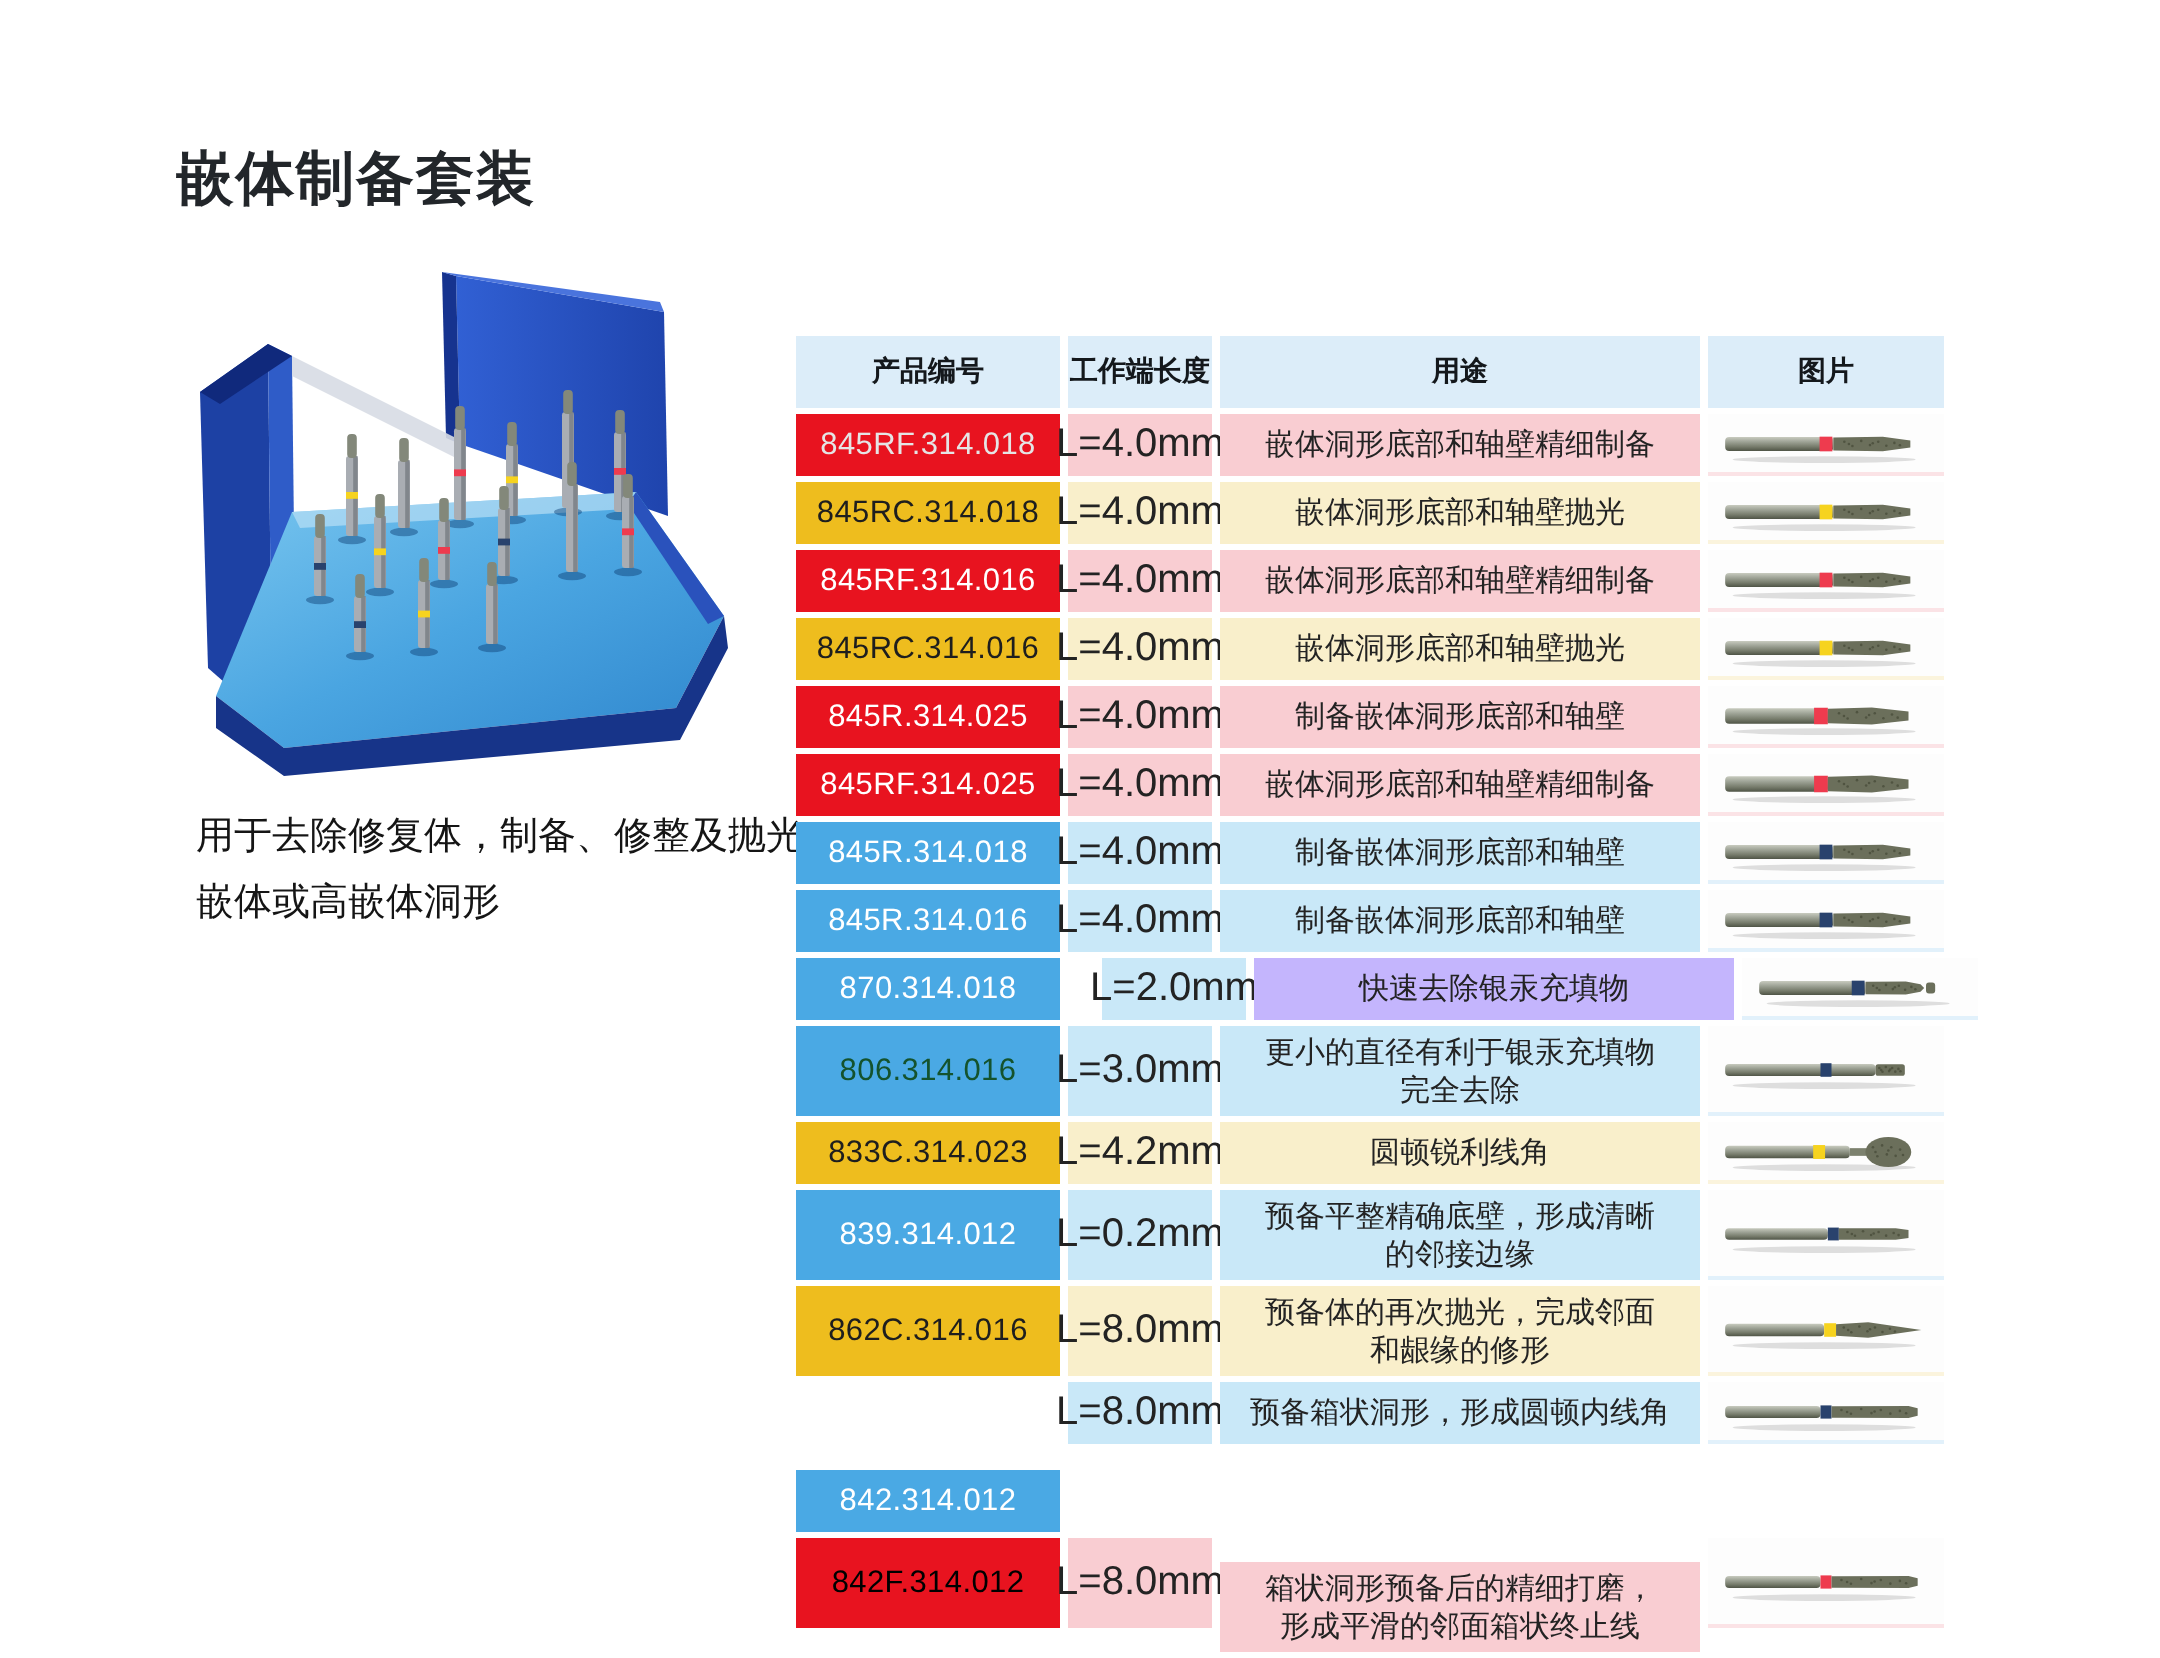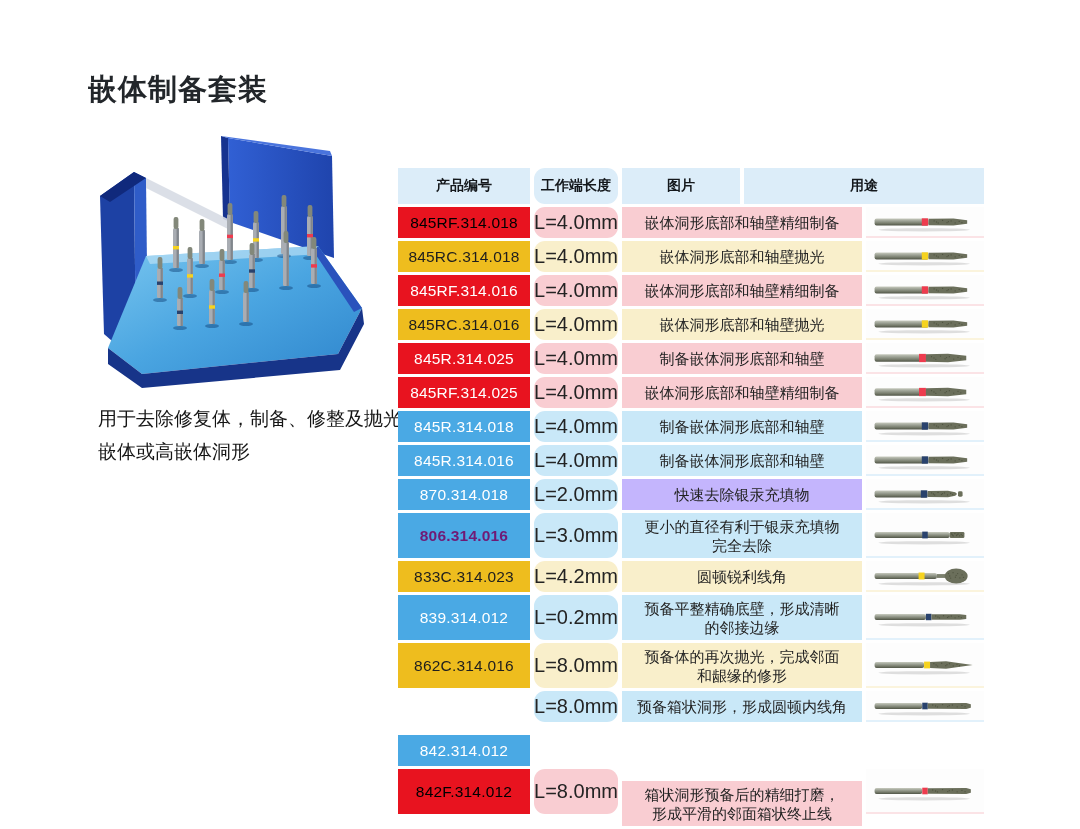--- a/index.html
+++ b/index.html
@@ -16,21 +16,21 @@
     position:absolute;left:98px;top:402px;width:310px;
     font-family:"Liberation Serif",serif;font-size:19px;line-height:33px;color:#151515;
   }
   .product-table{position:absolute;left:398px;top:168px;width:600px;}
   .trow{display:flex;gap:4px;margin-bottom:3px;}
   .cell{
     display:flex;flex-direction:column;align-items:center;justify-content:center;
     text-align:center;box-sizing:border-box;
   }
   .c1{width:132px;}
-  .c2{width:84px;border-radius:11px;}
+  .c2{width:72px;}
   .c3{width:240px;}
   .c4{width:118px;background:#fdfdfd;}
   .header-row .cell{
     background:#dcedf9;height:36px;font-weight:bold;font-size:14px;color:#14181c;
   }
   .code-cell{font-size:15.5px;letter-spacing:.2px;}
   .len-cell{font-size:20px;color:#232323;}
   .usage-cell{font-size:15px;color:#232323;line-height:19px;}
   .h1row .cell{height:31px;}
   .h2row .cell{height:45px;}
@@ -180,26 +180,26 @@
 
 <div class="intro">
   <div>用于去除修复体，制备、修整及抛光</div>
   <div>嵌体或高嵌体洞形</div>
 </div>
 
 <div class="product-table">
   <div class="trow header-row">
     <div class="cell c1">产品编号</div>
     <div class="cell c2">工作端长度</div>
+    <div class="cell c3">用途</div>
     <div class="cell c4" style="background:#dcedf9;">图片</div>
-    <div class="cell c3">用途</div>
   </div>
   <div id="rows-host">
       <div class="trow h1row">
-        <div class="cell c1 code-cell" style="background: rgb(232, 19, 31); color: #000000;">845RF.314.018</div>
+        <div class="cell c1 code-cell" style="background: rgb(232, 19, 31); color: #e5e5e5;">845RF.314.018</div>
         <div class="cell c2 len-cell" style="background: rgb(249, 205, 210);">L=4.0mm</div>
         <div class="cell c3 usage-cell" style="background: rgb(249, 205, 210);">
           <div>嵌体洞形底部和轴壁精细制备</div>
         </div>
         <div class="cell c4" style="border-bottom: 2px solid rgb(251, 227, 230);">
           <svg width="112" height="22" viewBox="0 0 118 24">
             <defs>
               <linearGradient id="sg0" x1="0" y1="0" x2="0" y2="1">
                 <stop offset="0" stop-color="#c8cbbf"></stop>
                 <stop offset="0.35" stop-color="#9da295"></stop>
@@ -450,21 +450,21 @@
             <circle cx="91.9" cy="13.0" r="0.7" fill="#474b38" opacity="0.75"></circle>
             <circle cx="96.3" cy="11.4" r="0.7" fill="#474b38" opacity="0.75"></circle>
             <circle cx="99.3" cy="12.7" r="0.7" fill="#474b38" opacity="0.75"></circle>
             <circle cx="84.5" cy="11.6" r="0.7" fill="#474b38" opacity="0.75"></circle>
             <circle cx="71.5" cy="12.0" r="0.7" fill="#474b38" opacity="0.75"></circle>
           </svg>
         </div>
       </div>
       <div class="trow h1row">
         <div class="cell c1 code-cell" style="background: rgb(74, 169, 228); color: rgb(255, 255, 255);">870.314.018</div>
-        <div class="cell c2 len-cell" style="background: rgb(201, 232, 248);">L=2.0mm</div>
+        <div class="cell c2 len-cell" style="background: rgb(201, 232, 248); margin-left: 17px;">L=2.0mm</div>
         <div class="cell c3 usage-cell" style="background: #c4b5fd;">
           <div>快速去除银汞充填物</div>
         </div>
         <div class="cell c4" style="border-bottom: 2px solid rgb(226, 241, 251);">
           <svg width="112" height="22" viewBox="0 0 118 24">
             <defs>
               <linearGradient id="sg8" x1="0" y1="0" x2="0" y2="1">
                 <stop offset="0" stop-color="#c8cbbf"></stop>
                 <stop offset="0.35" stop-color="#9da295"></stop>
                 <stop offset="0.7" stop-color="#767b6b"></stop>
@@ -483,21 +483,21 @@
             <circle cx="80.2" cy="10.8" r="0.7" fill="#474b38" opacity="0.75"></circle>
             <circle cx="83.6" cy="13.0" r="0.7" fill="#474b38" opacity="0.75"></circle>
             <circle cx="87.0" cy="11.4" r="0.7" fill="#474b38" opacity="0.75"></circle>
             <circle cx="89.2" cy="12.7" r="0.7" fill="#474b38" opacity="0.75"></circle>
             <circle cx="78.0" cy="11.6" r="0.7" fill="#474b38" opacity="0.75"></circle>
             <circle cx="68.2" cy="12.0" r="0.7" fill="#474b38" opacity="0.75"></circle>
           </svg>
         </div>
       </div>
       <div class="trow h2row">
-        <div class="cell c1 code-cell" style="background: rgb(74, 169, 228); color: #701a75; font-weight: bold;">806.314.016</div>
+        <div class="cell c1 code-cell" style="background: rgb(74, 169, 228); color: #14532d;">806.314.016</div>
         <div class="cell c2 len-cell" style="background: rgb(201, 232, 248);">L=3.0mm</div>
         <div class="cell c3 usage-cell" style="background: rgb(201, 232, 248);">
           <div>更小的直径有利于银汞充填物</div>
           <div>完全去除</div>
         </div>
         <div class="cell c4" style="border-bottom: 2px solid rgb(226, 241, 251);">
           <svg width="112" height="22" viewBox="0 0 118 24">
             <defs>
               <linearGradient id="sg9" x1="0" y1="0" x2="0" y2="1">
                 <stop offset="0" stop-color="#c8cbbf"></stop>

